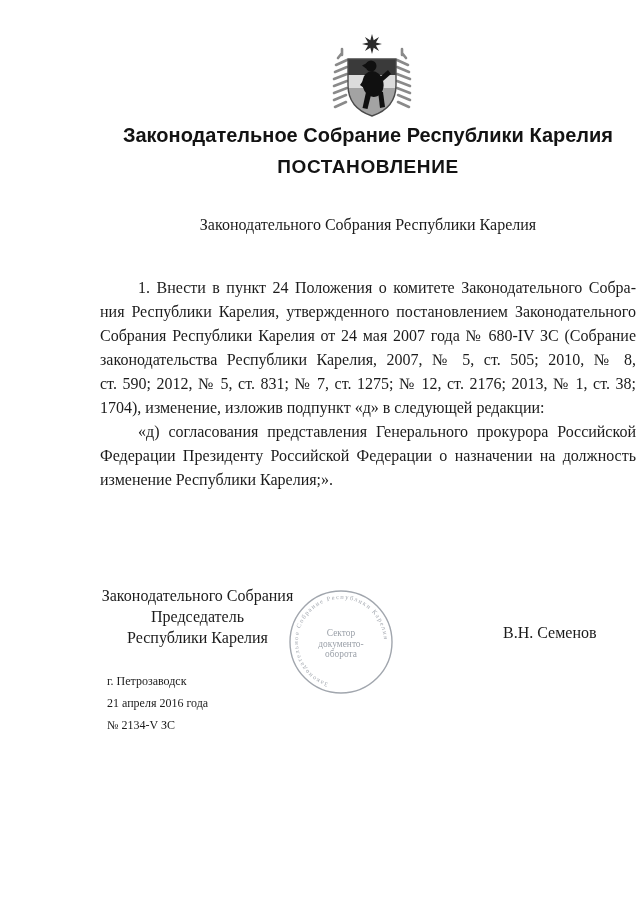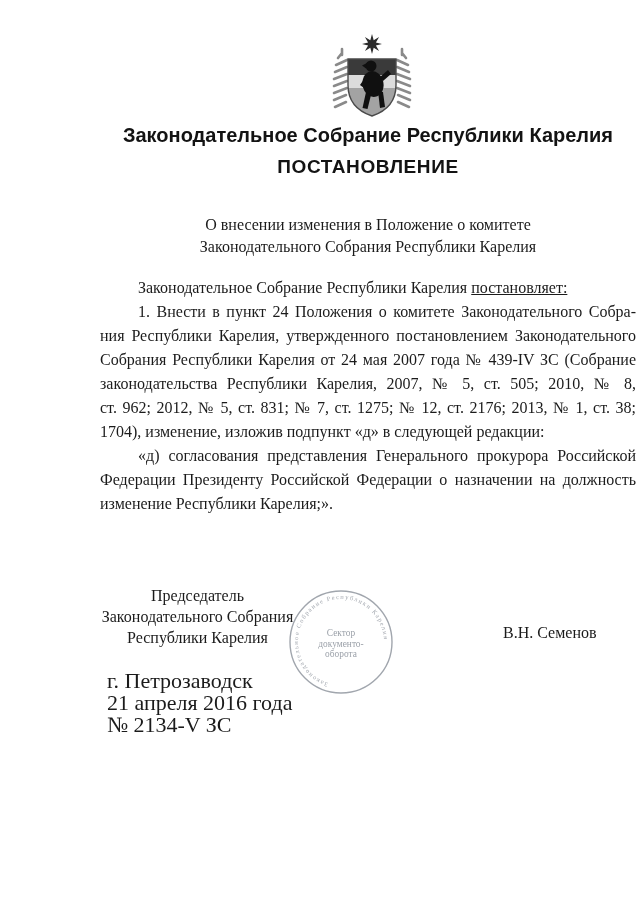--- a/index.html
+++ b/index.html
@@ -33,21 +33,21 @@
   .und { text-decoration:underline; }
   
   .sig-block {
     position:absolute; left:95px; top:572px; width:205px;
     text-align:center; font-size:16px; line-height:21px;
   }
   .sig-name { position:absolute; left:503px; top:611px; font-size:16px; }
   
   .stamp { position:absolute; left:285px; top:574px; width:112px; height:110px; opacity:0.82; }
   
-  .footer { position:absolute; left:107px; top:657px; font-size:22px; line-height:22px; }
+  .footer { position:absolute; left:107px; top:657px; font-size:12px; line-height:22px; }
 </style>
 </head>
 <body>
 
 <div class="page">
 
   <div class="emblem">
     <svg viewBox="0 0 80 86" width="80" height="86">
 
       <polygon points="40,1 41.7,7.3 47.1,4 43.9,9.4 50,11 43.9,12.6 47.1,18 41.7,14.7 40,21 38.3,14.7 32.9,18 36.1,12.6 30,11 36.1,9.4 32.9,4 38.3,7.3" fill="#2b2b2b"></polygon>
@@ -77,40 +77,38 @@
         <path d="M34,59 l-3.5,16 5,1 3.5,-14 z"></path>
         <path d="M46,58 l2,17 5,-1 -2,-15 z"></path>
       </g>
     </svg>
   </div>
 
   <div class="org-title">Законодательное Собрание Республики Карелия</div>
   <div class="doc-type">ПОСТАНОВЛЕНИЕ</div>
 
   <div class="subject">
-    <div>О внесении изменения в Положение о комитете</div>
     <div>Законодательного Собрания Республики Карелия</div>
   </div>
 
   <div class="body-text">
-    <div class="bl ind"><span>Законодательное Собрание Республики Карелия</span> <span class="und">постановляет:</span></div>
     <div class="bl ind j">1. Внести в пункт 24 Положения о комитете Законодательного Собра-</div>
     <div class="bl j">ния Республики Карелия, утвержденного постановлением Законодательного</div>
-    <div class="bl j">Собрания Республики Карелия от 24 мая 2007 года № 439-IV ЗС (Собрание</div>
+    <div class="bl j">Собрания Республики Карелия от 24 мая 2007 года № 680-IV ЗС (Собрание</div>
     <div class="bl j">законодательства Республики Карелия, 2007, № 5, ст. 505; 2010, № 8,</div>
-    <div class="bl j">ст. 962; 2012, № 5, ст. 831; № 7, ст. 1275; № 12, ст. 2176; 2013, № 1, ст. 38;</div>
+    <div class="bl j">ст. 590; 2012, № 5, ст. 831; № 7, ст. 1275; № 12, ст. 2176; 2013, № 1, ст. 38;</div>
     <div class="bl">1704), изменение, изложив подпункт «д» в следующей редакции:</div>
     <div class="bl ind j">«д) согласования представления Генерального прокурора Российской</div>
     <div class="bl j">Федерации Президенту Российской Федерации о назначении на должность</div>
     <div class="bl">изменение Республики Карелия;».</div>
   </div>
 
   <div class="sig-block">
+    <div>Законодательного Собрания</div>
     <div>Председатель</div>
-    <div>Законодательного Собрания</div>
     <div>Республики Карелия</div>
   </div>
   <div class="sig-name">В.Н. Семенов</div>
 
   <div class="stamp">
     <svg viewBox="0 0 112 110" width="112" height="110">
       <circle cx="56" cy="55" r="51" fill="none" stroke="#8d939c" stroke-width="1.4"></circle>
       <defs>
         <path id="ringPath" d="M56,98 A43,43 0 0,1 56,12 A43,43 0 0,1 56,98" fill="none"></path>
       </defs>

